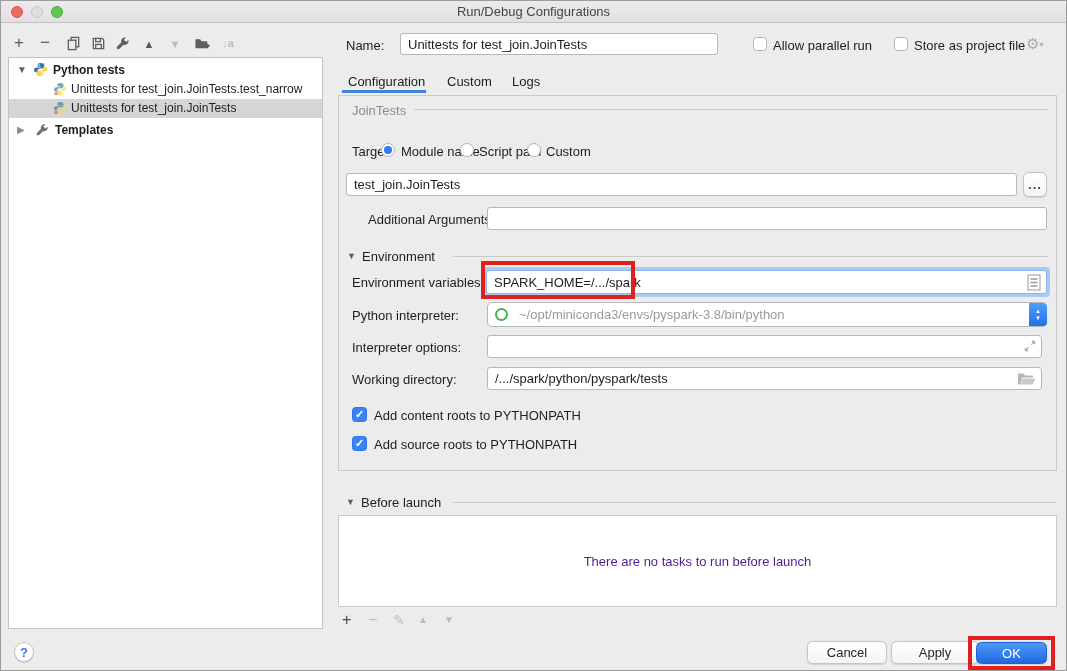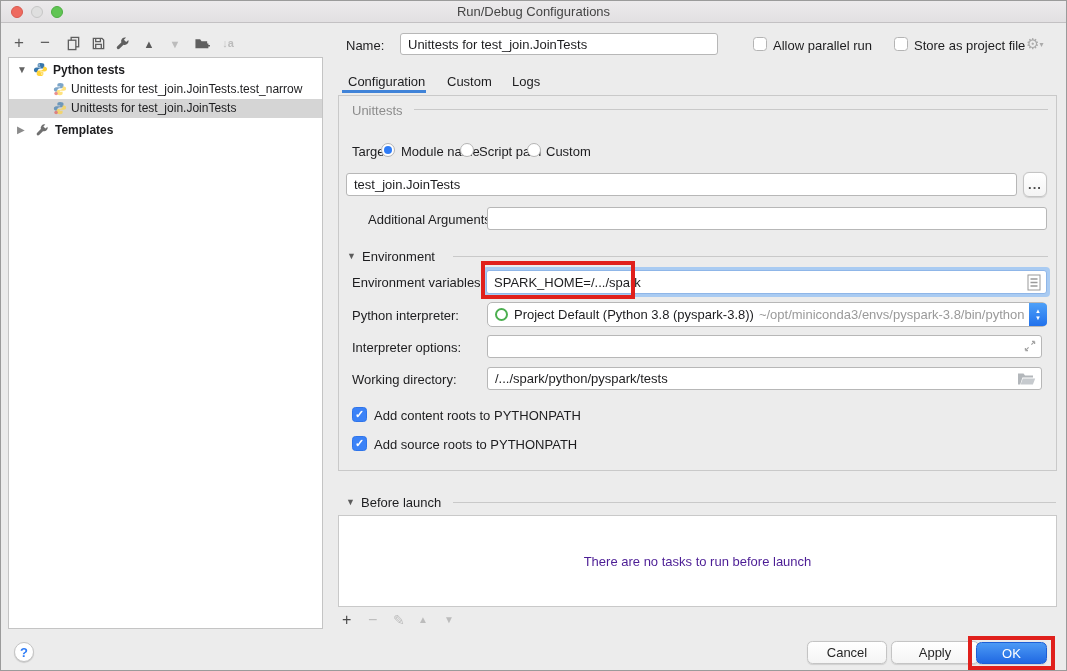--- a/index.html
+++ b/index.html
@@ -143,21 +143,21 @@
 <span class="label" style="left:913px; top:37px;">Store as project file</span>
 <span class="abs" style="left:1025px; top:34px; color:#ababab; font-size:15px;"><span>⚙</span><span style="font-size:8px; vertical-align:2px;">▾</span></span>
 
 <span class="tab" style="left:347px; top:73px;">Configuration</span>
 <span class="tab" style="left:446px; top:73px;">Custom</span>
 <span class="tab" style="left:511px; top:73px;">Logs</span>
 <div class="abs" style="left:341px; top:89px; width:84px; height:3px; background:#4083d8;"></div>
 
 <div class="panel-border" style="left:337px; top:94px; width:719px; height:376px;"></div>
 
-<span class="label gray-label" style="left:351px; top:102px;">Unittests</span>
+<span class="label gray-label" style="left:351px; top:102px;">JoinTests</span>
 <div class="divider" style="left:413px; top:108px; width:634px;"></div>
 
 <span class="label" style="left:351px; top:143px;">Target:</span>
 <span class="radio" style="left:380px; top:142px;">
     <span class="dot"></span>
   </span>
 <span class="label" style="left:400px; top:143px;">Module name</span>
 <span class="radio" style="left:459px; top:142px;"></span>
 <span class="label" style="left:478px; top:143px;">Script path</span>
 <span class="radio" style="left:526px; top:142px;"></span>
@@ -178,21 +178,20 @@
 <input class="field" style="left: 485px; top: 269px; width: 561px; height: 24px; border-color: rgb(143, 182, 232); padding-right: 26px;" value="SPARK_HOME=/.../spark">
 <span class="abs" style="left:1026px; top:273px;"><svg width="14" height="17" viewBox="0 0 14 17">
       <rect x="1" y="1" width="12" height="15" fill="#fff" stroke="#9a9a9a"></rect>
       <path stroke="#9a9a9a" stroke-width="1.3" d="M3.5 5h7M3.5 8.5h7M3.5 12h7"></path>
     </svg></span>
 <div class="annotation" style="left:480px; top:260px; width:154px; height:38px;"></div>
 
 <span class="label" style="left:351px; top:307px;">Python interpreter:</span>
 <div class="field" style="left:486px; top:301px; width:560px; height:25px; border-radius:5px; padding-right:22px; overflow:hidden;">
   <span style="width:13px; height:13px; border:2.5px solid #4caf50; border-radius:50%; flex:0 0 auto; margin-right:6px;"></span>
-  <span style="white-space:nowrap;">Project Default (Python 3.8 (pyspark-3.8))</span>
   <span style="white-space:nowrap; color:#9a9a9a; font-size:13px; margin-left:5px;">~/opt/miniconda3/envs/pyspark-3.8/bin/python</span>
 </div>
 <div class="abs" style="left:1028px; top:302px; width:18px; height:23px; background:linear-gradient(#4da0f8,#2171ec); border-radius:0 4px 4px 0; display:flex; flex-direction:column; align-items:center; justify-content:center;">
   <span style="color:#fff; font-size:6px; line-height:7px;">▲</span>
   <span style="color:#fff; font-size:6px; line-height:7px;">▼</span>
 </div>
 
 <span class="label" style="left:351px; top:339px;">Interpreter options:</span>
 <input class="field" style="left: 486px; top: 334px; width: 555px; height: 23px; padding-right: 24px;" value="">
 <span class="abs" style="left:1022px; top:338px;"><svg width="14" height="14" viewBox="0 0 14 14">

